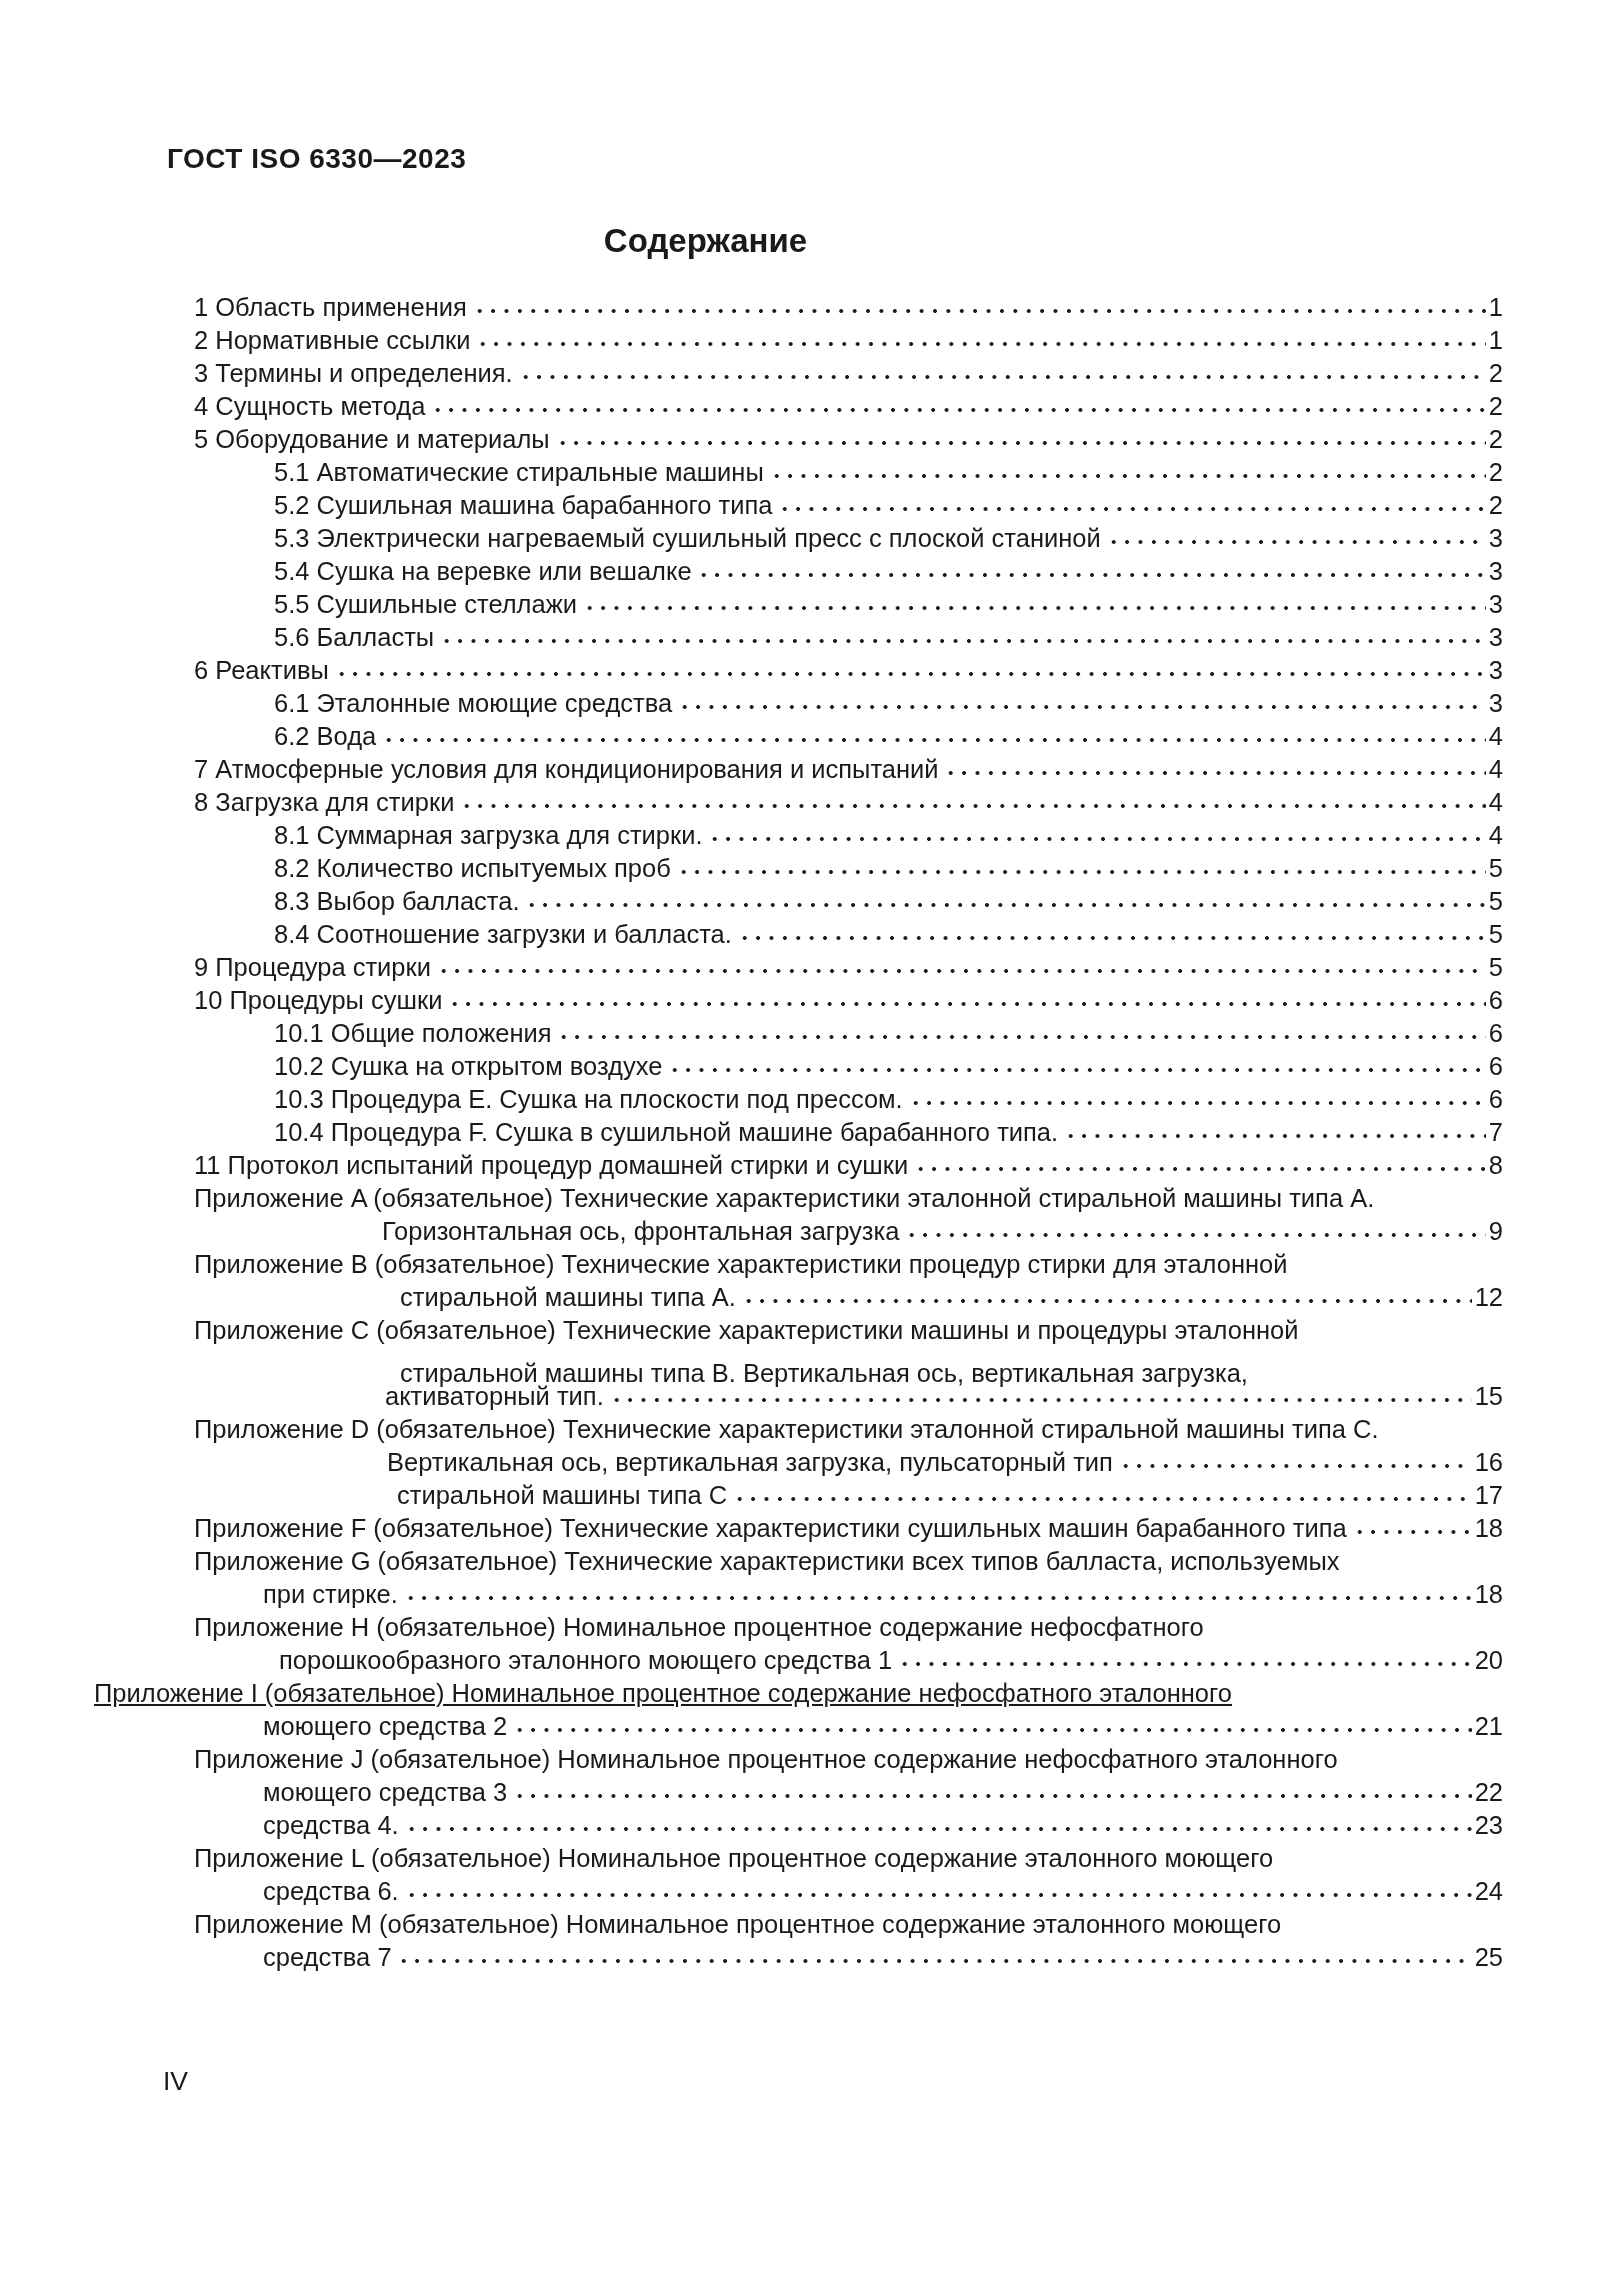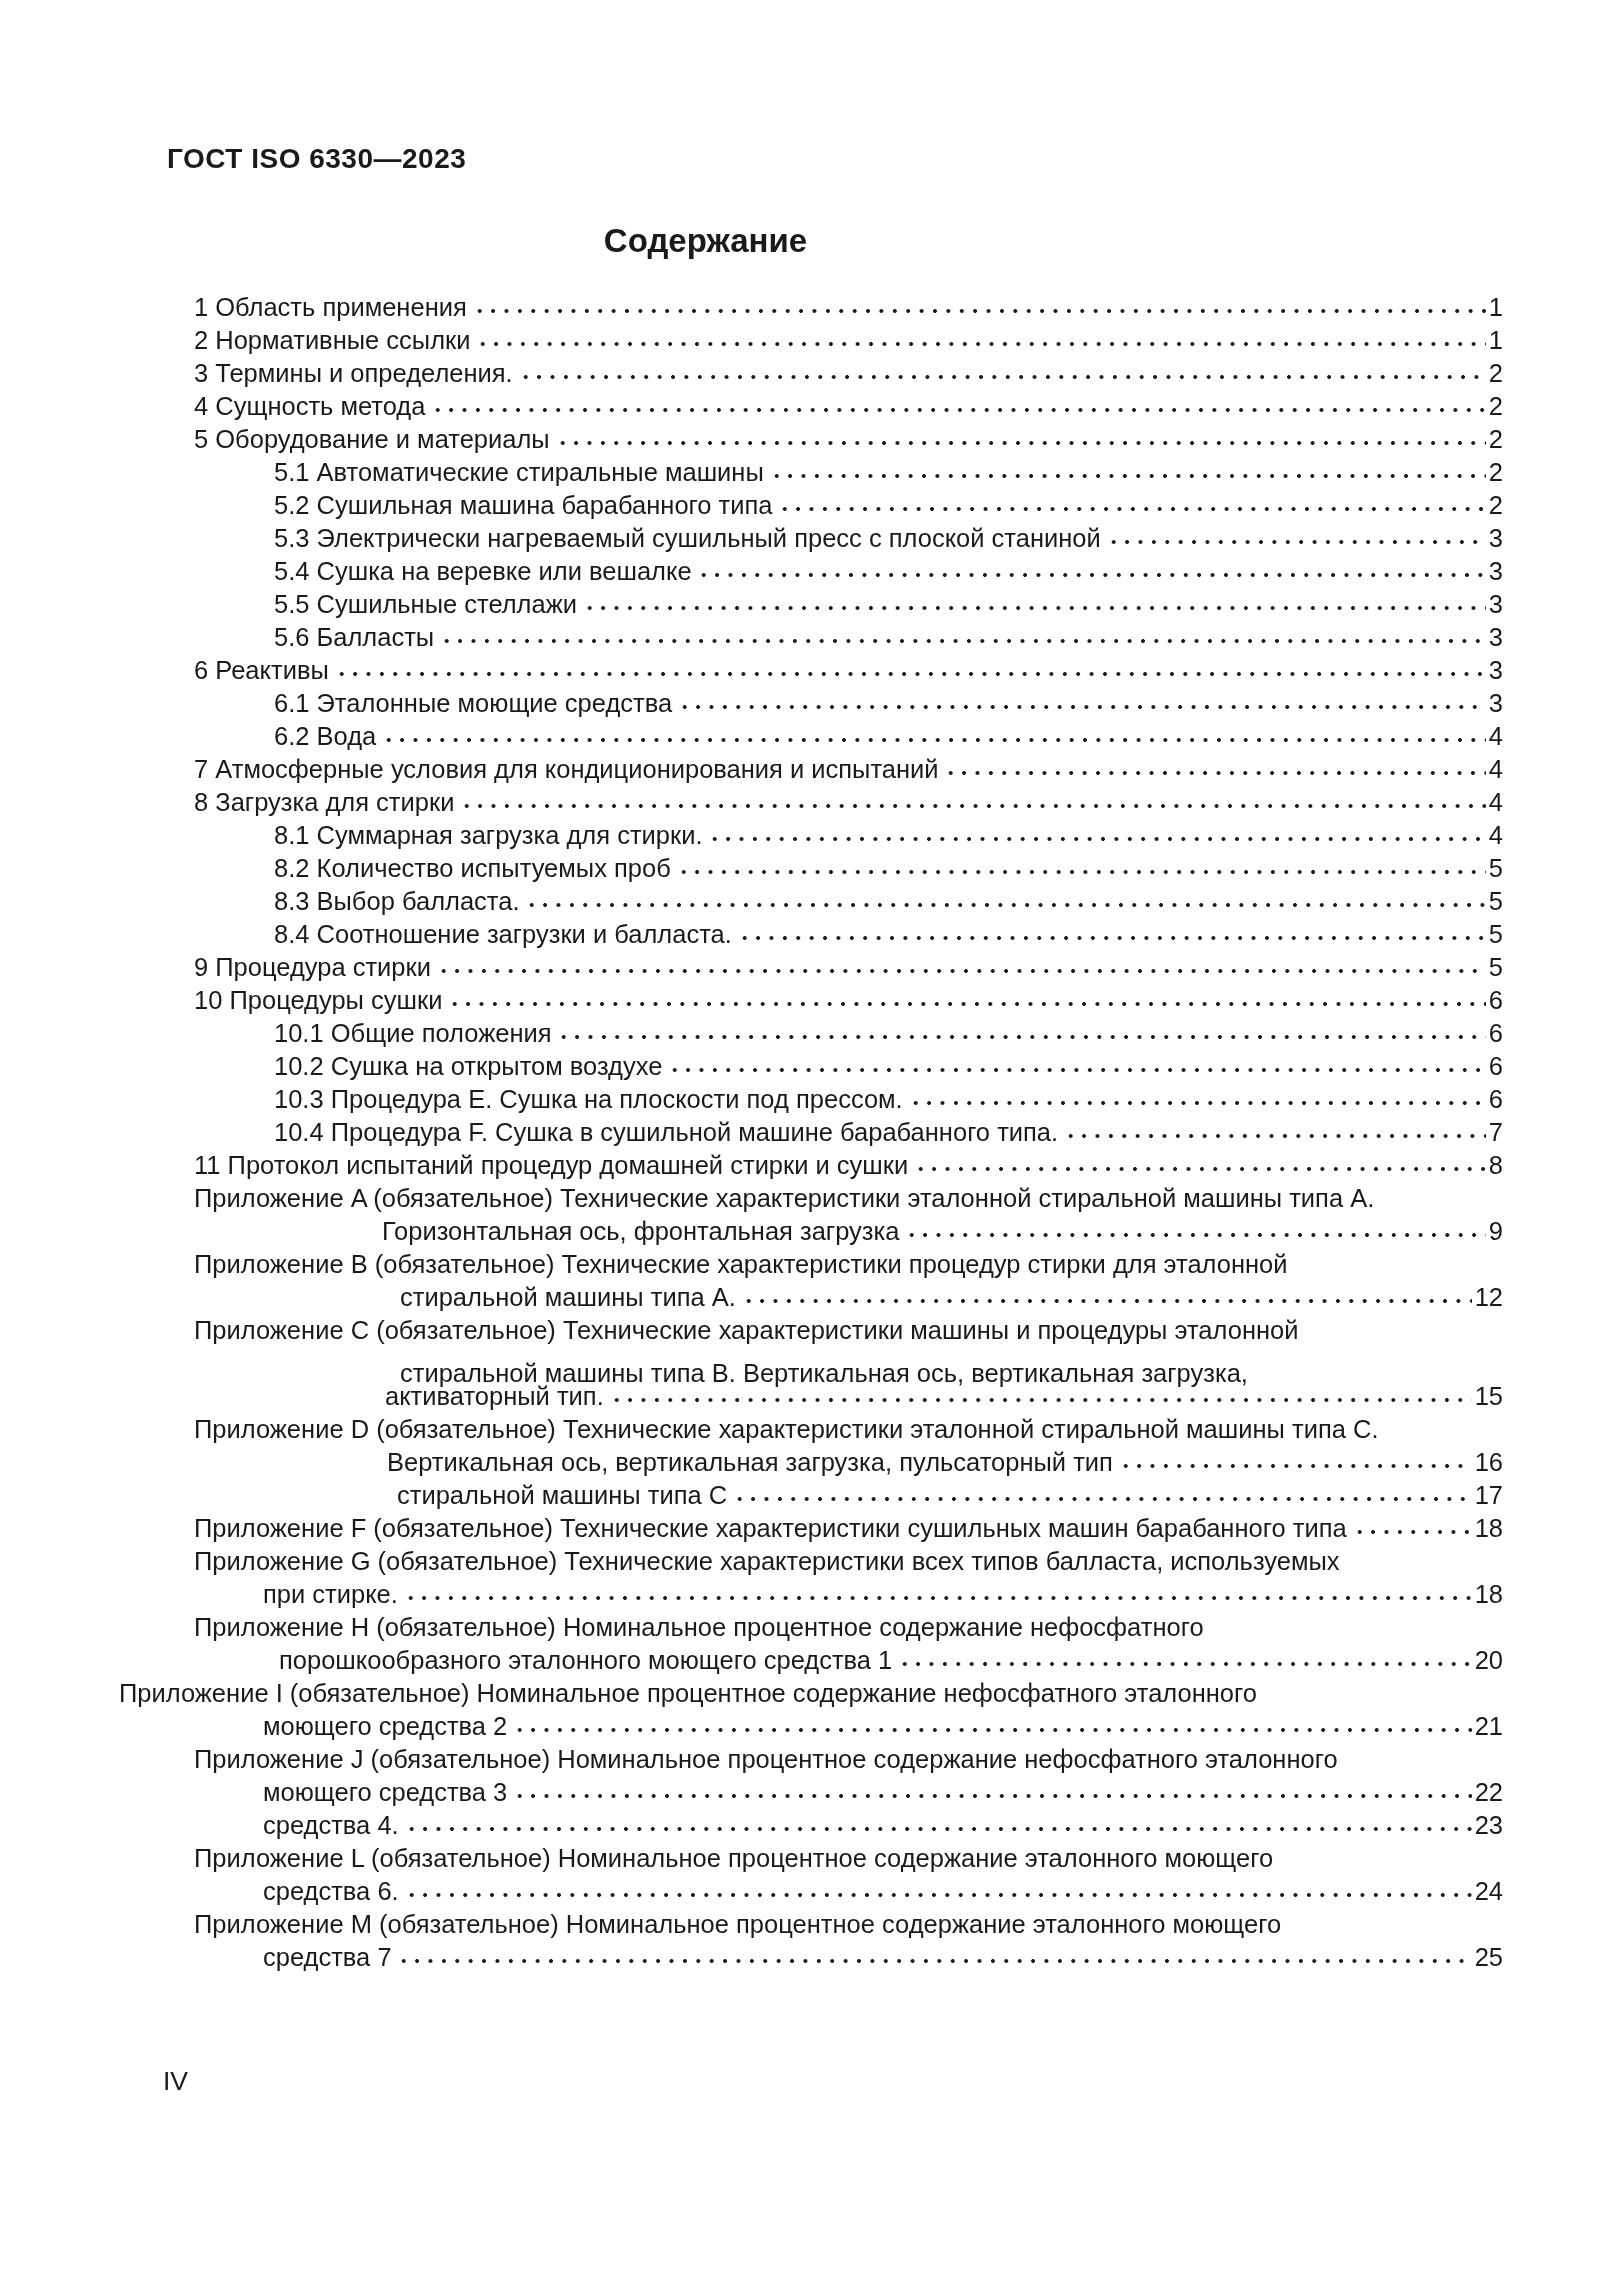--- a/index.html
+++ b/index.html
@@ -271,21 +271,21 @@
       </div>
       <div class="toc-row">
         <span class="toc-text" style="padding-left: 194px;">Приложение H (обязательное) Номинальное процентное содержание нефосфатного</span>
       </div>
       <div class="toc-row">
         <span class="toc-text" style="padding-left: 279px;">порошкообразного эталонного моющего средства 1</span>
         <span class="dots"></span>
         <span class="toc-page">20</span>
       </div>
       <div class="toc-row">
-        <span class="toc-text" style="padding-left: 119px;">Приложение I (обязательное) Номинальное процентное содержание нефосфатного эталонного</span>
+        <span class="toc-text" style="padding-left: 94px; text-decoration: underline;">Приложение I (обязательное) Номинальное процентное содержание нефосфатного эталонного</span>
       </div>
       <div class="toc-row">
         <span class="toc-text" style="padding-left: 263px;">моющего средства 2</span>
         <span class="dots"></span>
         <span class="toc-page">21</span>
       </div>
       <div class="toc-row">
         <span class="toc-text" style="padding-left: 194px;">Приложение J (обязательное) Номинальное процентное содержание нефосфатного эталонного</span>
       </div>
       <div class="toc-row">

